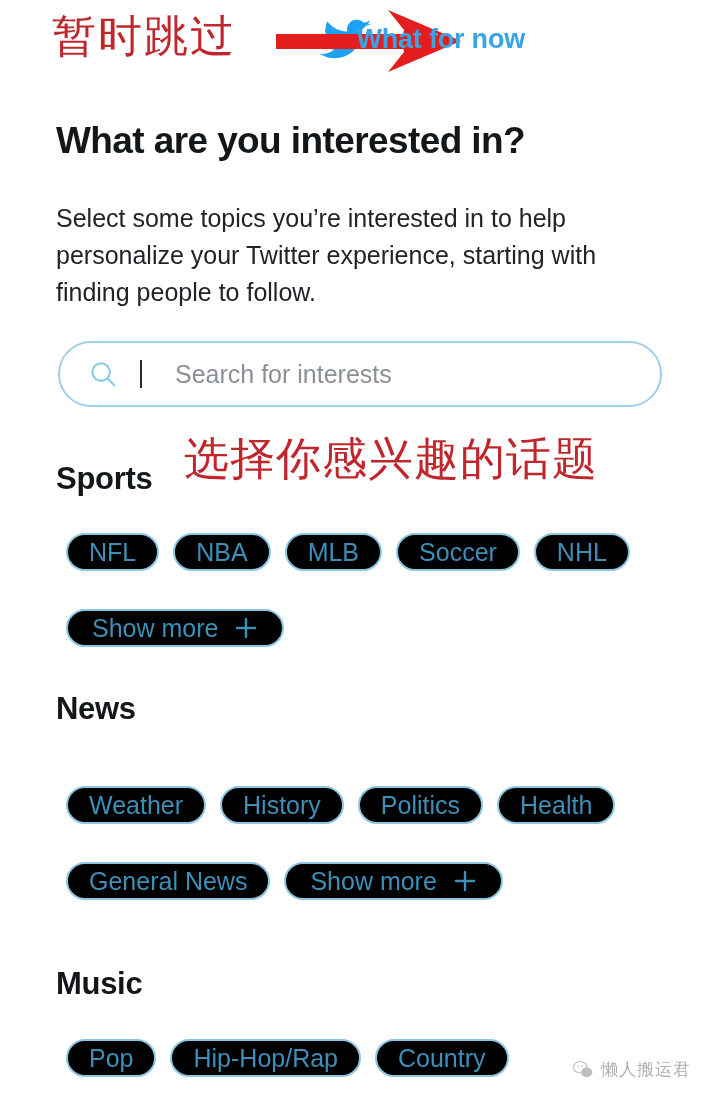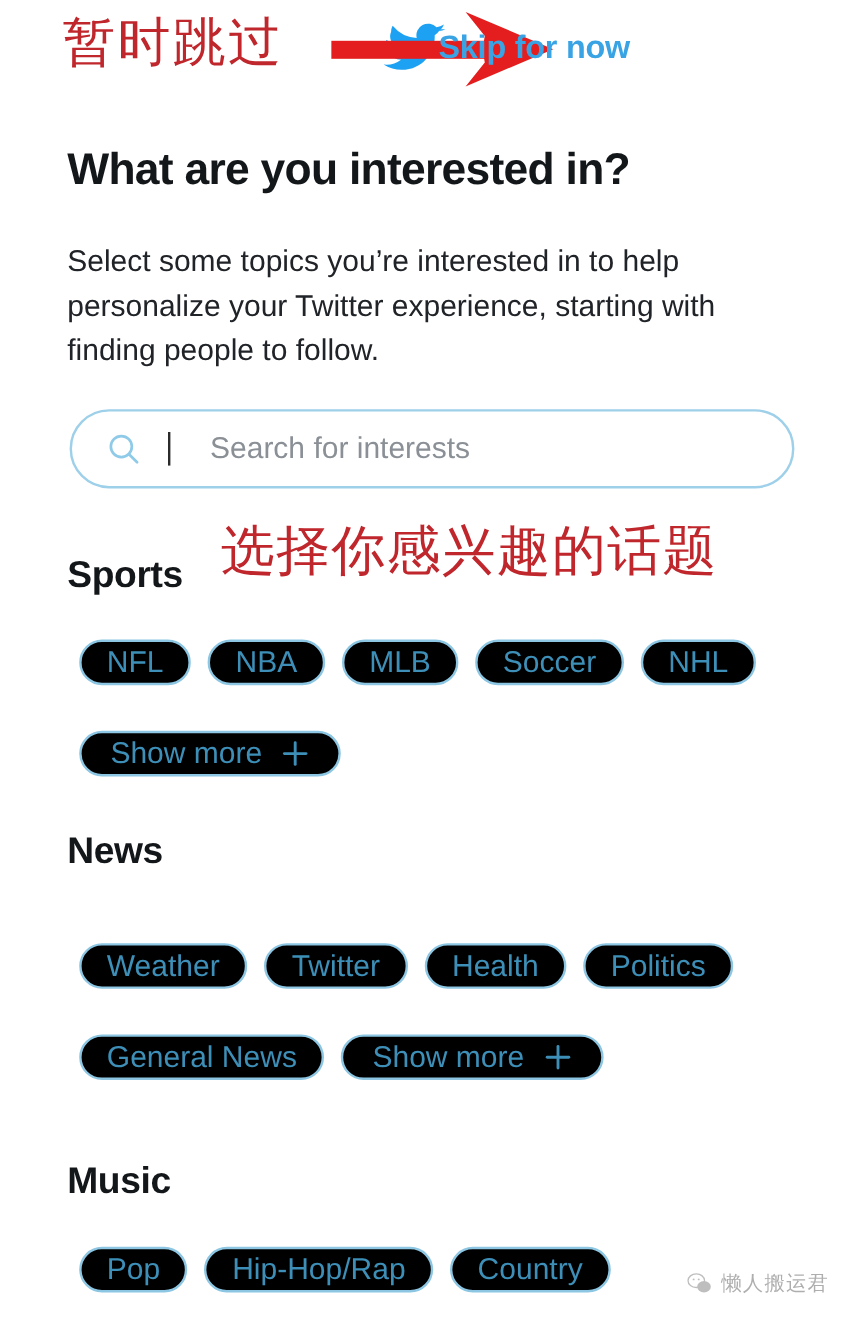--- a/index.html
+++ b/index.html
@@ -219,21 +219,21 @@
       <svg viewBox="0 0 24 24" width="54" height="50" aria-hidden="true">
         <path fill="#1da1f2" d="M23.643 4.937c-.835.37-1.732.62-2.675.733a4.67 4.67 0 0 0 2.048-2.578 9.3 9.3 0 0 1-2.958 1.13 4.66 4.66 0 0 0-7.938 4.25 13.229 13.229 0 0 1-9.602-4.868c-.4.69-.63 1.49-.63 2.342A4.66 4.66 0 0 0 1.96 9.824a4.647 4.647 0 0 1-2.11-.583v.06a4.66 4.66 0 0 0 3.737 4.568 4.692 4.692 0 0 1-2.104.08 4.661 4.661 0 0 0 4.352 3.234 9.348 9.348 0 0 1-5.786 1.995 9.5 9.5 0 0 1-1.112-.065 13.175 13.175 0 0 0 7.14 2.093c8.57 0 13.255-7.098 13.255-13.254 0-.2-.005-.402-.014-.602a9.47 9.47 0 0 0 2.323-2.41z"></path>
       </svg>
     </span>
     <svg class="arrow-svg" width="200" height="66" viewBox="0 0 200 66" aria-hidden="true">
       <rect x="0" y="26" width="132" height="15" fill="#e41e1e"></rect>
       <path d="M112 2 L185 33 L112 64 L128 44 L126 33 L128 22 Z" fill="#e41e1e"></path>
     </svg>
   </div>
 
-  <div class="skip-now">Skip for now</div>
+  <div class="skip-now">What for now</div>
 </div>
 
 <div class="headline">What are you interested in?</div>
 
 <div class="subcopy">Select some topics you’re interested in to help personalize your Twitter experience, starting with finding people to follow.</div>
 
 <div class="search-box">
   <span class="search-icon">
     <svg viewBox="0 0 24 24" width="30" height="30" aria-hidden="true">
       <circle cx="10.5" cy="10.5" r="7" fill="none" stroke="#8fcbe8" stroke-width="1.8"></circle>
@@ -278,27 +278,27 @@
   </div>
 </div>
 
 <div class="section-title" id="news-title">News</div>
 
 <div class="chip-row" id="news-row-1">
   <div class="chip">
     <span>Weather</span>
   </div>
   <div class="chip">
-    <span>Twitter</span>
+    <span>History</span>
+  </div>
+  <div class="chip">
+    <span>Politics</span>
   </div>
   <div class="chip">
     <span>Health</span>
-  </div>
-  <div class="chip">
-    <span>Politics</span>
   </div>
 </div>
 
 <div class="chip-row" id="news-row-2">
   <div class="chip">
     <span>General News</span>
   </div>
   <div class="chip wide">
     <span>Show more</span>
     <span class="plus-icon">

